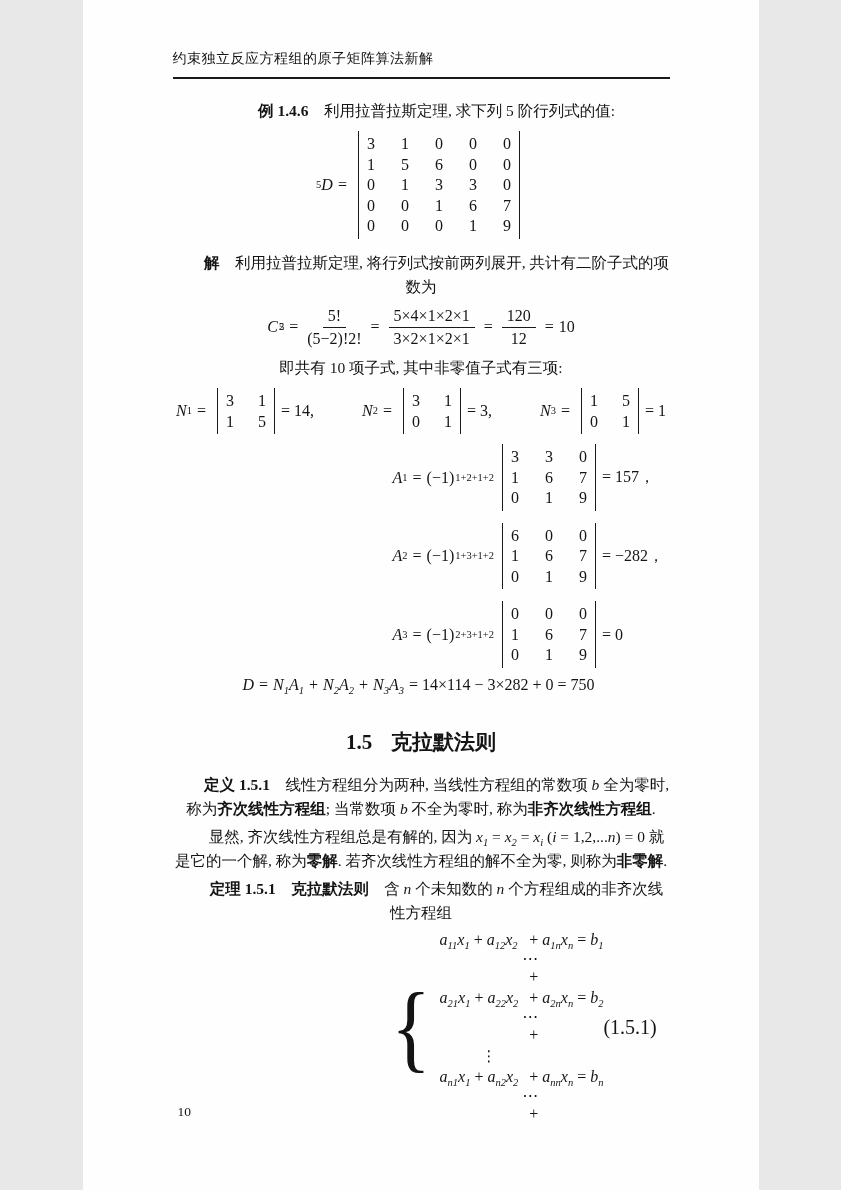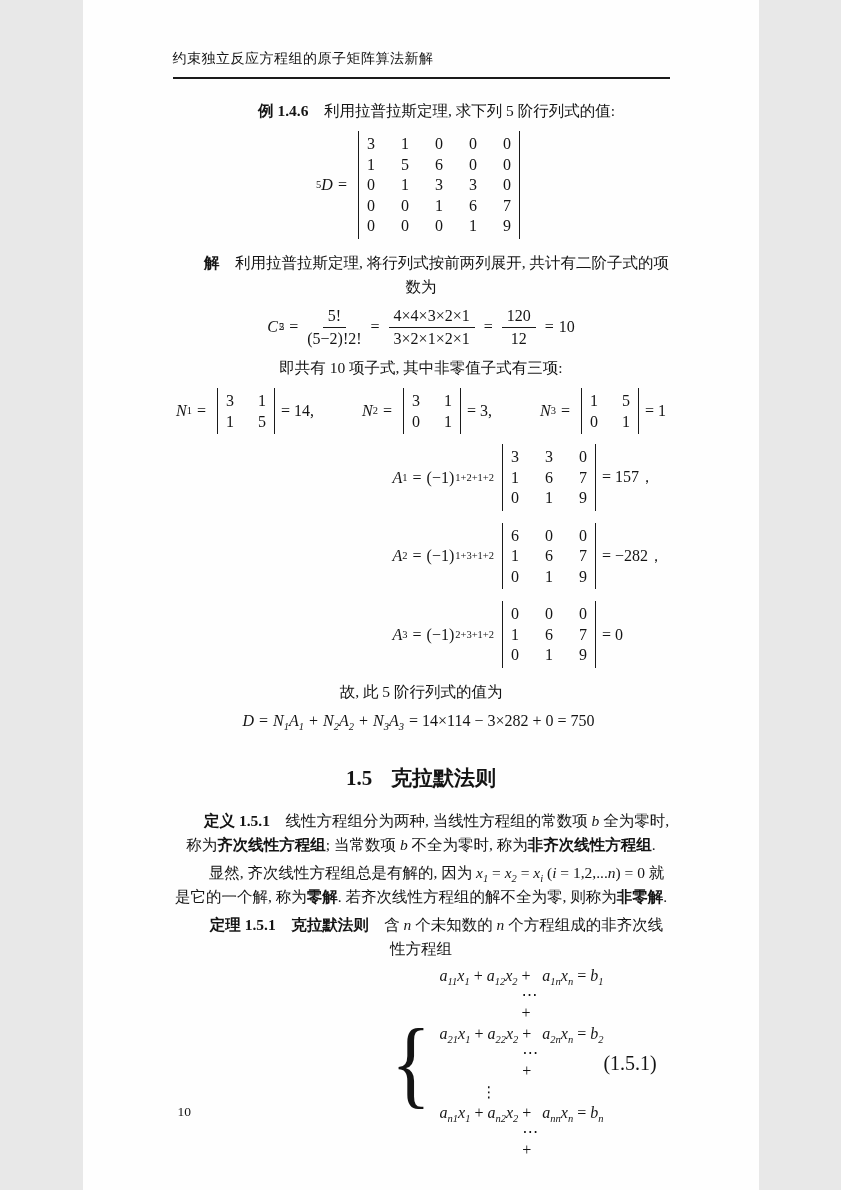--- a/index.html
+++ b/index.html
@@ -68,21 +68,21 @@
   .section-heading .num { margin-right:0.9em; }
 
   .body-para { margin-top:4px; }
   .first-body { margin-top:20px; }
 
   
   .system-wrap { display:flex; align-items:center; margin-top:6px; }
   .system { display:flex; align-items:center; margin-left:218px; }
   .brace { font-size:98px; font-weight:400; line-height:0.82; transform:scaleX(0.85); transform-origin:left center; margin-right:2px; }
   .sys-rows { display:flex; flex-direction:column; row-gap:3px; font-size:16px; }
-  .sys-row { display:flex; align-items:baseline; }
+  .sys-row { display:flex; align-items:baseline;text-align:right; }
   .sys-row .op { margin:0 4px; }
   .sys-vdots { text-align:center; width:60%; line-height:18px; font-size:15px; }
   .eq-number { margin-left:auto; padding-right:14px; font-size:20px; }
 
   .page-number { position:absolute; left:95px; top:1104px; font-size:13.5px; }
 </style>
 </head>
 <body>
 
 <div class="page">
@@ -134,21 +134,21 @@
         <sup>2</sup>
         <sub>5</sub>
       </span>
     <span class="op">=</span>
     <span class="frac">
         <span class="num">5!</span>
         <span class="den">(5−2)!2!</span>
       </span>
     <span class="op">=</span>
     <span class="frac">
-        <span class="num">4×4×3×2×1</span>
+        <span class="num">5×4×1×2×1</span>
         <span class="den">3×2×1×2×1</span>
       </span>
     <span class="op">=</span>
     <span class="frac">
         <span class="num">120</span>
         <span class="den">12</span>
       </span>
     <span class="op">=</span>
     <span>10</span>
   </div>
@@ -248,21 +248,20 @@
         <span>1</span>
         <span>6</span>
         <span>7</span>
         <span>0</span>
         <span>1</span>
         <span>9</span>
       </span>
     <span>= 0</span>
   </div>
 
-  <p class="para" style="margin-top:12px">故, 此 5 阶行列式的值为</p>
 
   <div class="eq-center math final-eq">
       <span class="mi">D</span>
       <span class="op">=</span>
       <span class="mi">N<sub>1</sub></span>
       <span class="mi">A<sub>1</sub></span>
       <span class="op">+</span>
       <span class="mi">N<sub>2</sub></span>
       <span class="mi">A<sub>2</sub></span>
       <span class="op">+</span>

